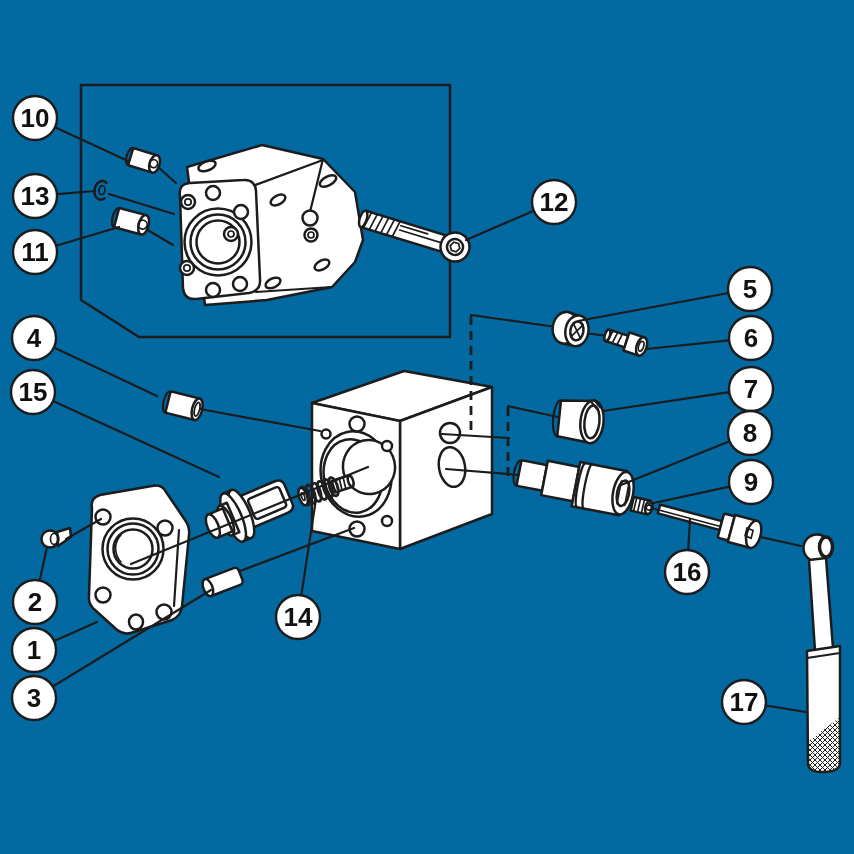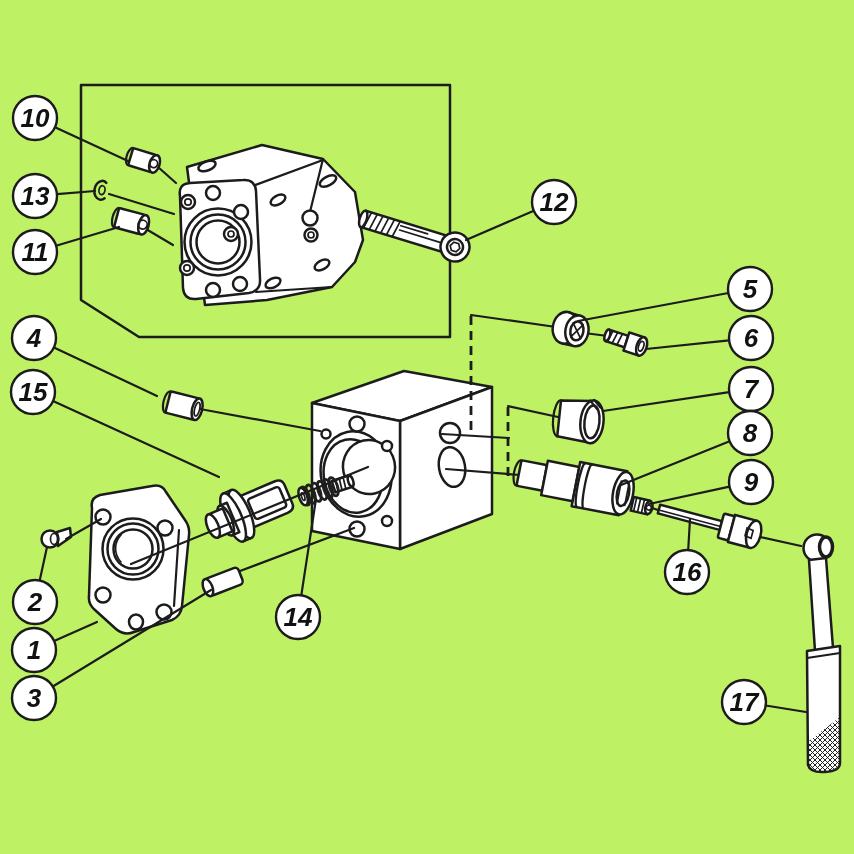--- a/index.html
+++ b/index.html
@@ -9,21 +9,21 @@
   .pt {fill:#ffffff;stroke:var(--ink,#1c1c1c);stroke-width:2.5px;stroke-linejoin:round;}
   .ptn{fill:none;stroke:var(--ink,#1c1c1c);stroke-width:2.5px;stroke-linecap:round;stroke-linejoin:round;}
   .thin{fill:none;stroke:var(--ink,#1c1c1c);stroke-width:1.7px;stroke-linecap:round;}
   .dash{fill:none;stroke:var(--ink,#1c1c1c);stroke-width:2.8px;stroke-dasharray:9 6;}
   .dk {fill:none;stroke:#202020;stroke-width:2.8px;stroke-linecap:round;}
   .callout-num{font-family:"Liberation Sans","DejaVu Sans",sans-serif;font-weight:bold;font-size:26px;fill:#111;}
 </style>
 </head>
 <body>
 
-<div class="stage" style="background: #bef264; font-style: italic;">
+<div class="stage" style="background: #0369a1;">
 <svg id="diagram-svg" width="854" height="854" viewBox="0 0 854 854">
   <defs>
     <pattern id="knurl" width="5" height="5" patternUnits="userSpaceOnUse">
       <path d="M0,5 L5,0 M0,0 L5,5" stroke="#222" stroke-width="1" fill="none"></path>
     </pattern>
   </defs>
 
   <g>
     <path class="ln" d="M158,167 L176,183"></path>
     <path class="ln" d="M109,194 L174,214"></path>

